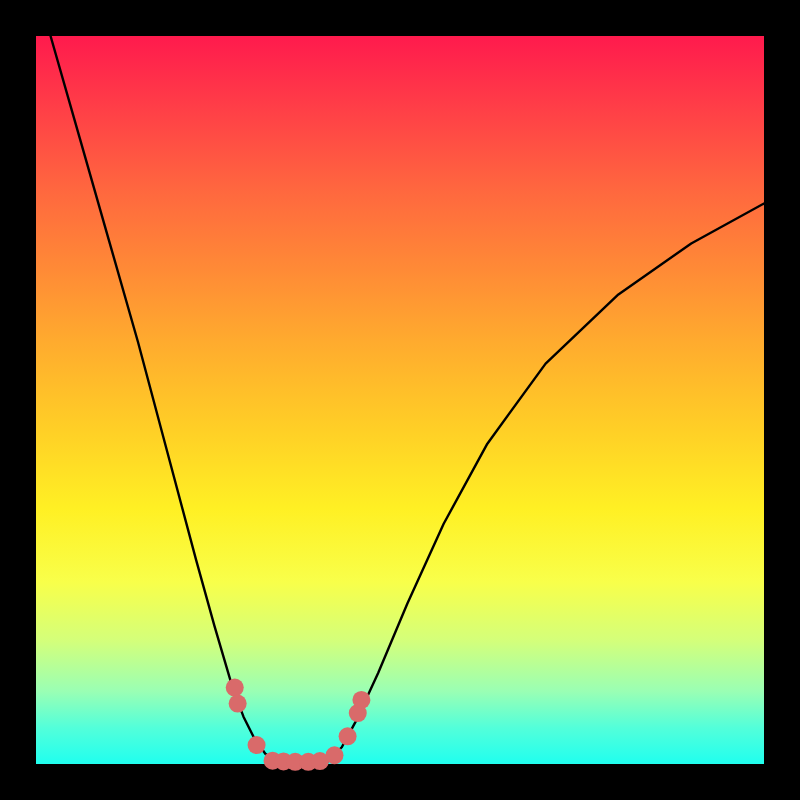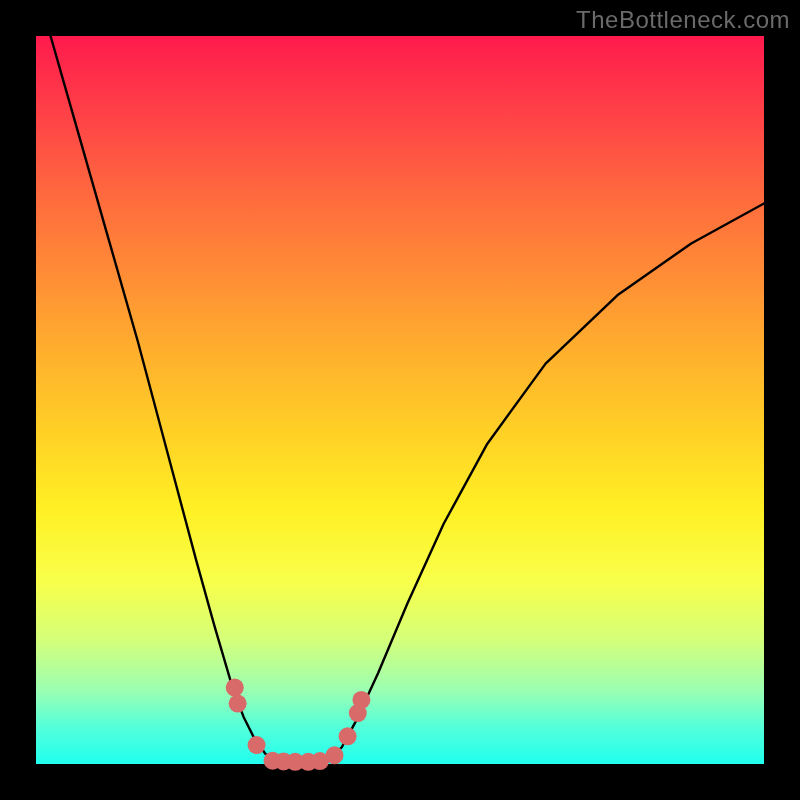--- a/index.html
+++ b/index.html
@@ -80,14 +80,13 @@
           <circle cx="259.17" cy="725.82" r="9" class="marker"></circle>
           <circle cx="272.27" cy="725.82" r="9" class="marker"></circle>
           <circle cx="283.92" cy="725.09" r="9" class="marker"></circle>
           <circle cx="298.48" cy="719.26" r="9" class="marker"></circle>
           <circle cx="311.58" cy="700.34" r="9" class="marker"></circle>
           <circle cx="321.78" cy="677.04" r="9" class="marker"></circle>
           <circle cx="325.42" cy="663.94" r="9" class="marker"></circle>
         </g>
     </svg>
   </div>
-  <div class="watermark">TheBottleneck.com</div>
 </div>
 
 </body></html>

